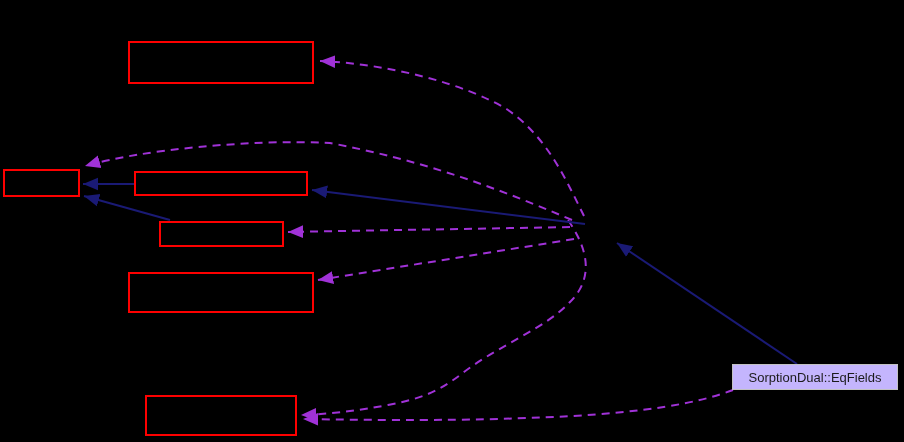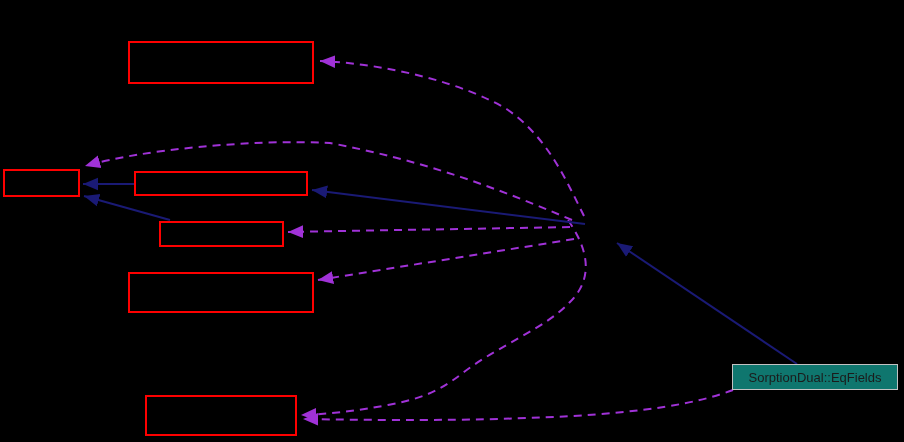--- a/index.html
+++ b/index.html
@@ -26,21 +26,21 @@
   .rnode.left       { left: 3px;   top: 169px; width: 77px;  height: 28px; }
   .rnode.midwide    { left: 134px; top: 171px; width: 174px; height: 25px; }
   .rnode.midsmall   { left: 159px; top: 221px; width: 125px; height: 26px; }
   .rnode.lowerwide  { left: 128px; top: 272px; width: 186px; height: 41px; }
   .rnode.bottom     { left: 145px; top: 395px; width: 152px; height: 41px; }
   .gnode {
     position: absolute;
     left: 732px; top: 364px;
     width: 166px; height: 26px;
     box-sizing: border-box;
-    background: #0f766e;
+    background: #c4b5fd;
     border: 1px solid #c2c2c2;
     display: flex;
     align-items: center;
     justify-content: center;
     font-size: 13px;
     color: #1b1b1b;
     white-space: nowrap;
   }
   .edge-usage {
     fill: none;

